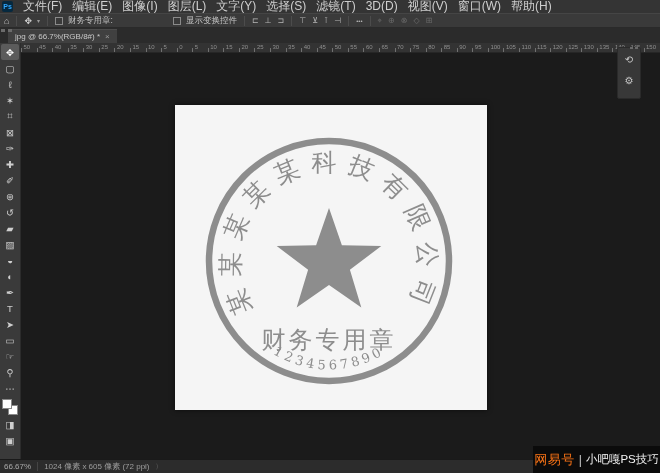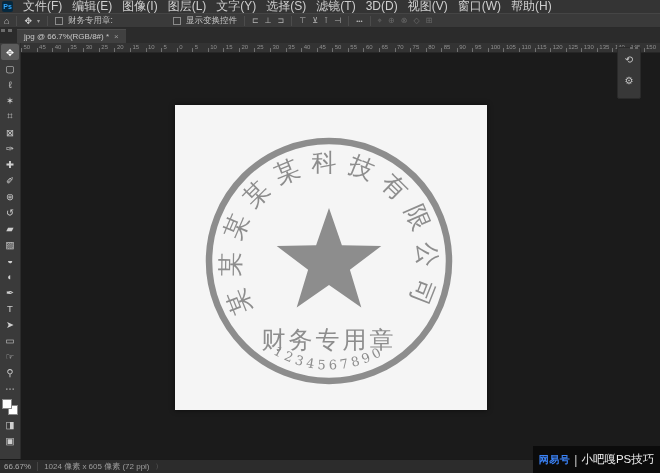--- a/index.html
+++ b/index.html
@@ -27,21 +27,21 @@
   #layer-dropdown { background:#4c1d95; border:1px solid #555; border-radius:2px;
     padding:0 4px; height:12px; display:flex; align-items:center; gap:20px; font-size:8.5px;margin-top:26px; }
   .mini-icon { font-size:8px; color:#b5b5b5; }
   .mini-icon.disabled { color:#6a6a6a; }
 
   
   #tab-bar { top:28px; left:0; width:660px; height:15px; background:#2b2b2b;
     display:flex; align-items:flex-end; z-index:5; }
   .tab-deco { width:4px; height:3px; background:#6b6b6b; position:absolute; top:1px; }
   #doc-tab { height:14px; background:#404040; border-top:1px solid #4c4c4c;
-    display:flex; align-items:center; gap:5px; padding:0 7px; margin-left:17px; }
+    display:flex; align-items:center; gap:5px; padding:0 7px; margin-left:8px; }
   #doc-tab-title { font-size:8px; color:#c8c8c8; white-space:nowrap; }
   #tab-close { font-size:8px; color:#9a9a9a; }
 
   
   #ruler-corner { top:43px; left:0; width:21px; height:10px; background:#333;
     border-bottom:1px solid #262626; z-index:4; }
   #ruler { top:43px; left:21px; width:639px; height:10px; background:#333;
     border-bottom:1px solid #262626; display:flex; overflow:hidden; z-index:4; }
   .ruler-cell { width:15.57px; flex:none; position:relative; font-size:6px;
     color:#8f8f8f; line-height:9px; padding-left:2.5px; }
@@ -80,21 +80,21 @@
   
   #status-bar { top:459px; left:0; width:660px; height:14px; background:#2c2c2c;
     border-top:1px solid #1a1a1a; display:flex; align-items:center; gap:6px;
     padding-left:4px; font-size:8px; color:#9d9d9d; z-index:5; }
   #zoom-field { padding-right:6px; border-right:1px solid #454545; color:#aaa; }
   #status-chevron { color:#8a8a8a; font-size:7px; }
 
   
   #watermark { top:446px; left:533px; width:127px; height:27px; background:#0b0b0b;
     display:flex; align-items:center; justify-content:center; gap:4px; z-index:10; }
-  #wm-brand { color:#3b82f6; font-size:10px; font-weight:bold; letter-spacing:0.5px; }
+  #wm-brand { color:#f97316; font-size:13px; font-weight:normal; letter-spacing:0.5px; }
   #wm-divider { color:#cfcfcf; font-size:12px; font-weight:200; }
   #wm-name { color:#f2f2f2; font-size:11.5px; }
 </style>
 </head>
 <body>
 
 <div id="menu-bar" class="abs">
   <div id="ps-logo">Ps</div>
   <div id="menu-list" style="display:flex;">
       <span class="menu-item">文件(F)</span>

